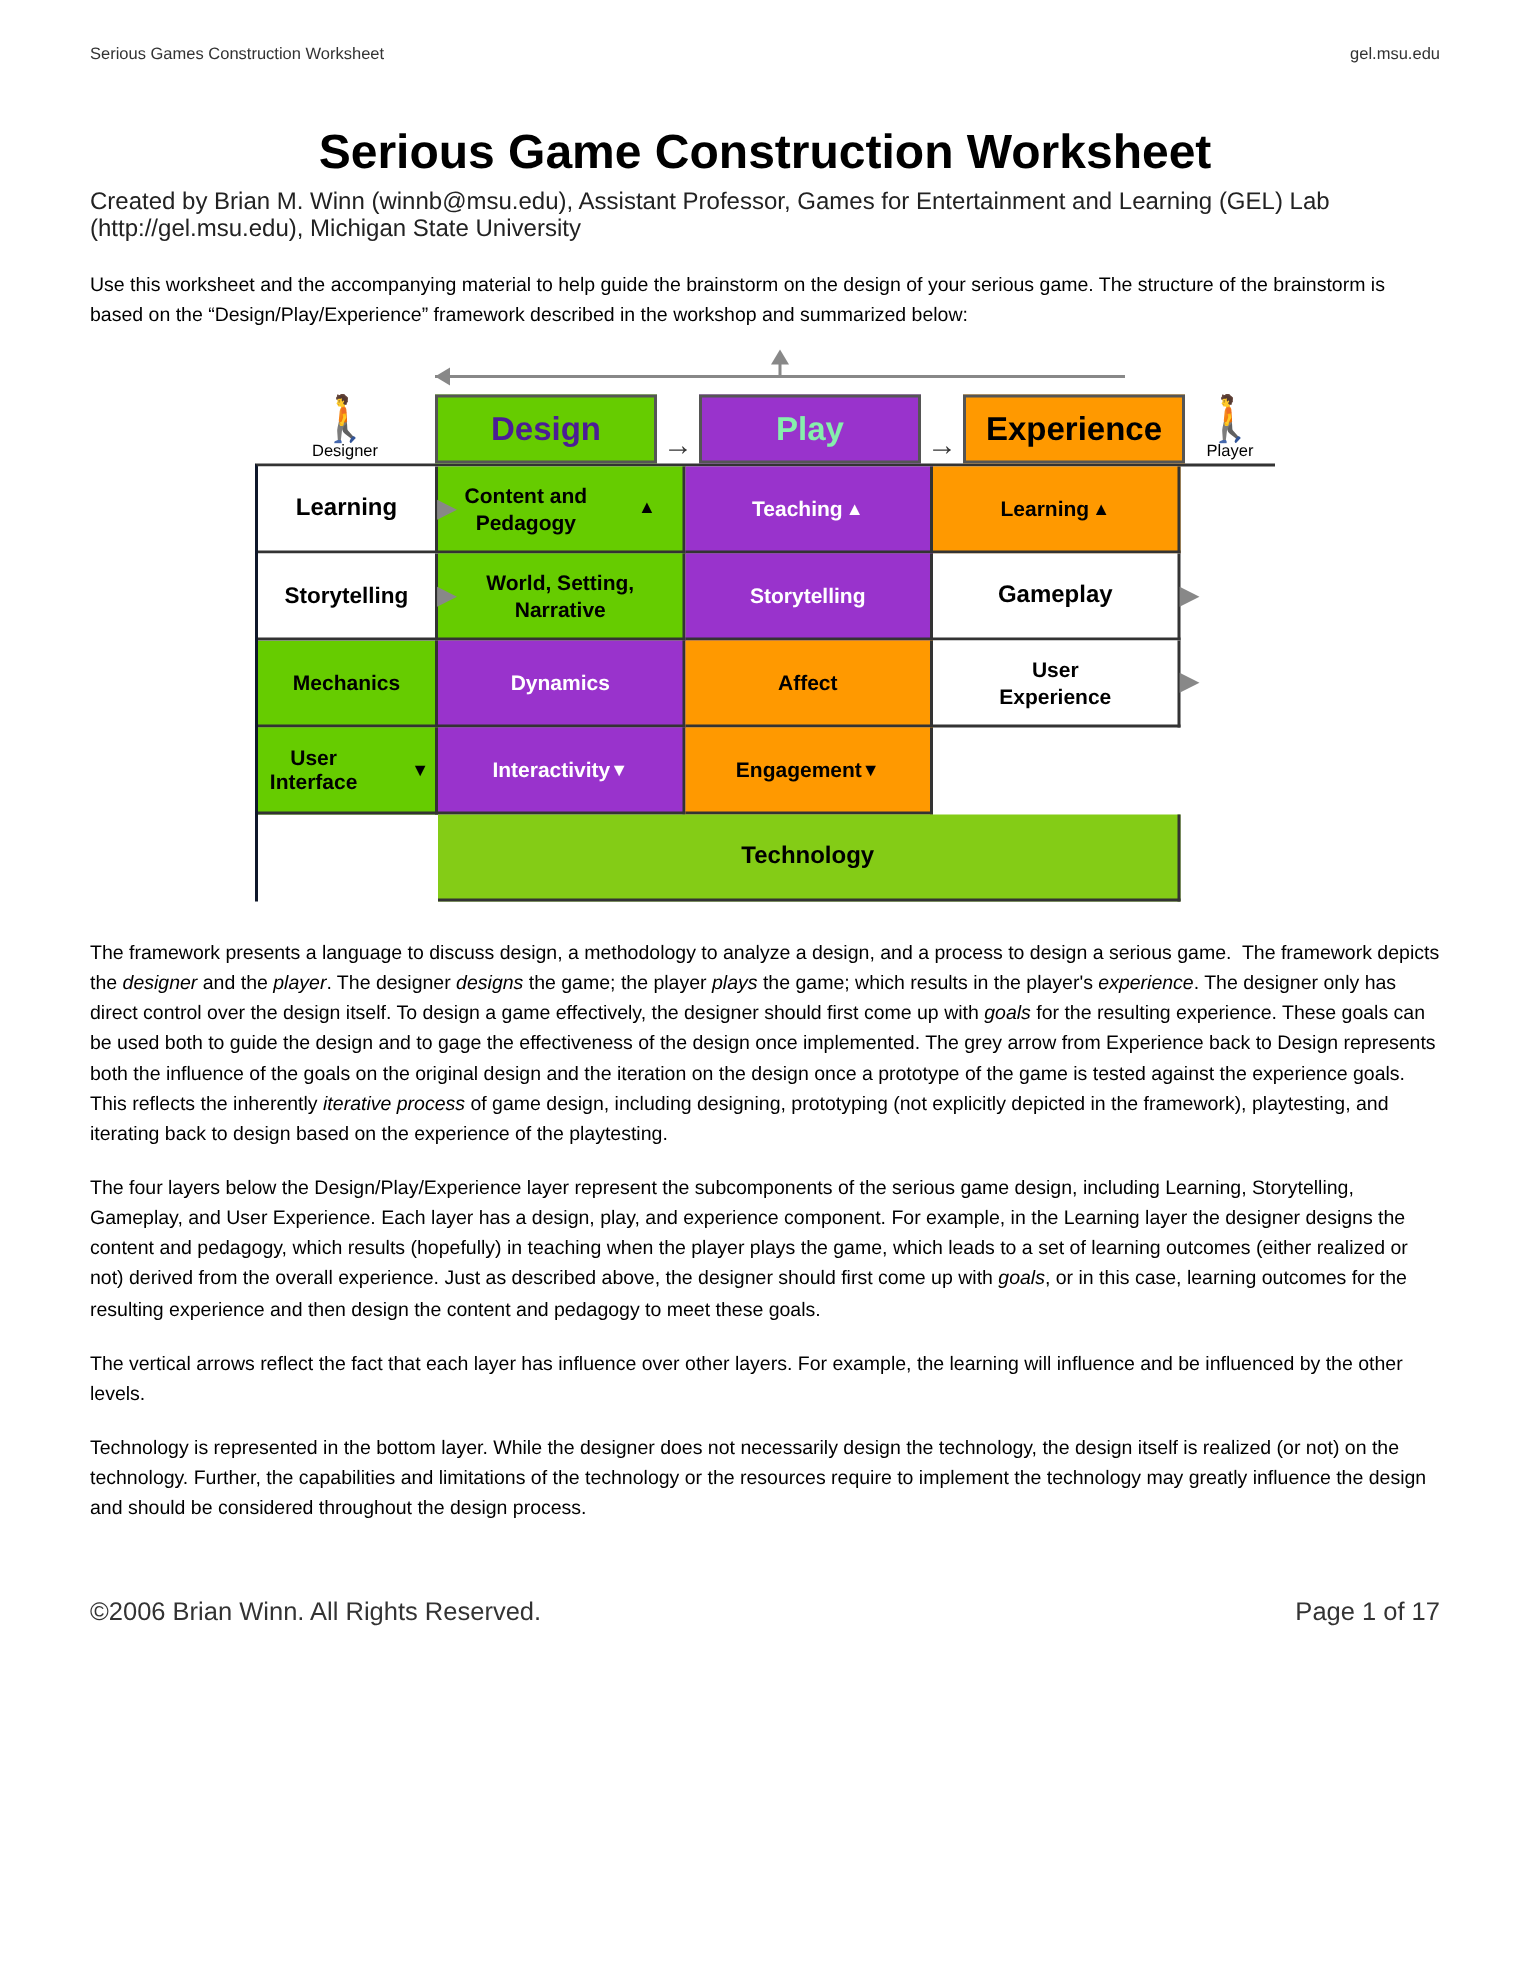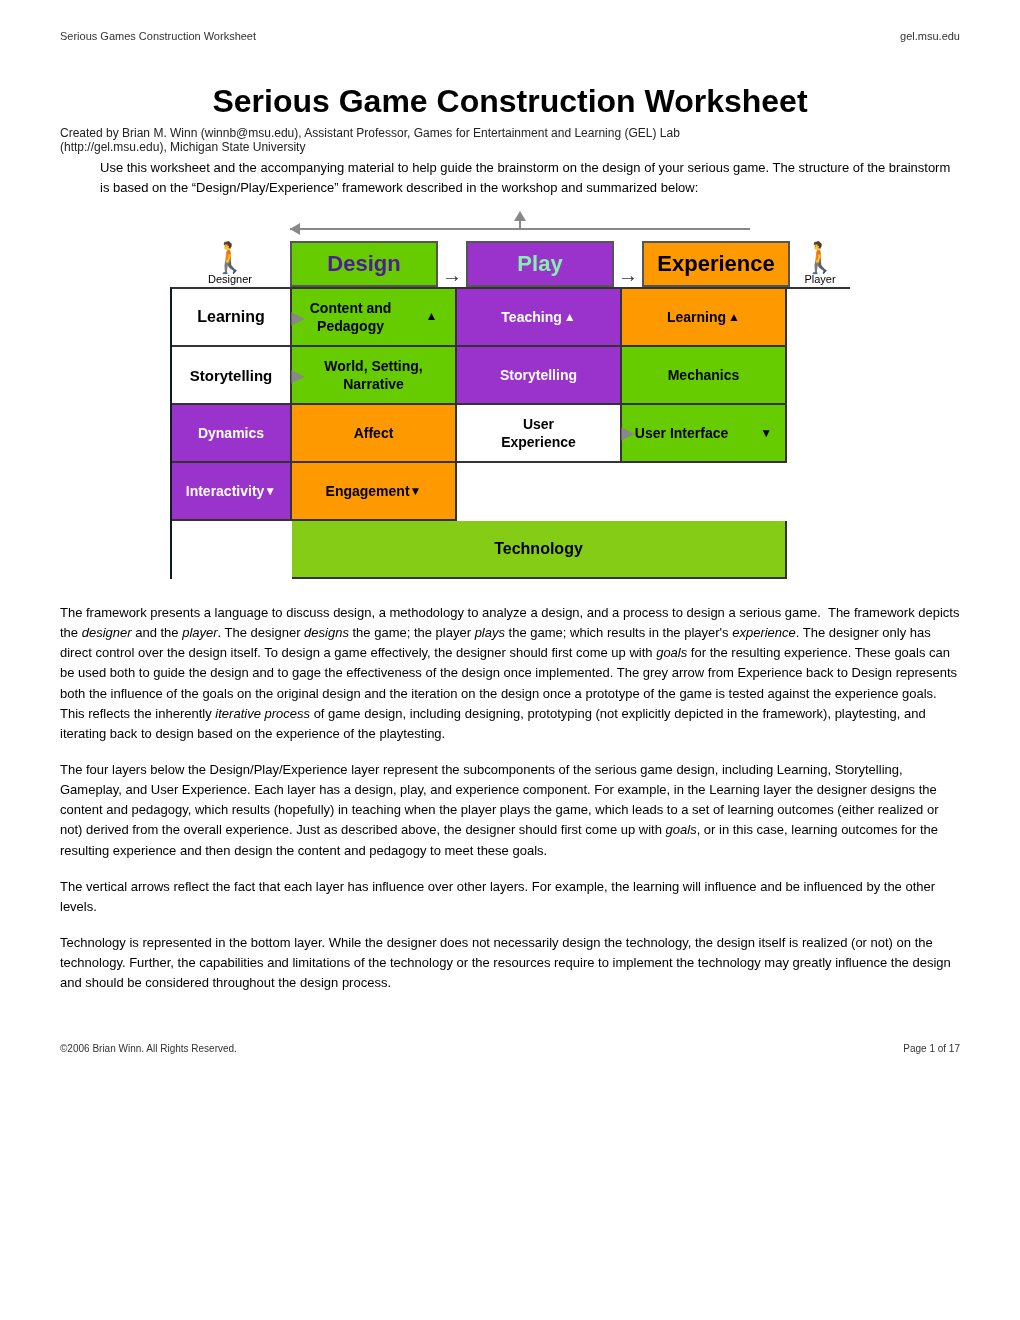--- a/index.html
+++ b/index.html
@@ -15,41 +15,40 @@
     .page-header {
       display: flex;
       justify-content: space-between;
       font-size: 11px;
       color: #333;
       margin-bottom: 41px;
     }
     .page-footer {
       display: flex;
       justify-content: space-between;
-      font-size: 10px;
+      font-size: 17px;
       color: #333;
       margin-top: 40px;
       padding-top: 10px;
     }
     h1 {
       font-size: 32px;
       font-weight: bold;
       margin-bottom: 6px;
       text-align: center;
     }
     .subtitle {
-      font-size: 12px;
-      margin-bottom: 4px;
+      font-size: 16px;
+      margin-bottom: 18px;
       color: #222;
     }
     .intro-text {
       font-size: 13px;
       line-height: 1.5;
       margin-bottom: 22px;
-      margin-left: 40px;
     }
     
     .diagram-container {
       display: flex;
       justify-content: center;
       margin-bottom: 24px;
     }
     .diagram {
       position: relative;
       width: 680px;
@@ -195,20 +194,23 @@
         <span>Storytelling</span>
       </div>
       <div class="cell cell-green" style="white-space:pre-line; line-height:1.3;">
         <span>World, Setting,
 Narrative</span>
       </div>
       <div class="cell cell-purple">
         <span>Storytelling</span>
       </div>
 
+      <div class="cell cell-left" style="font-size:16px;">
+        <span>Gameplay</span>
+      </div>
       <div class="cell cell-green">
         <span>Mechanics</span>
       </div>
       <div class="cell cell-purple">
         <span>Dynamics</span>
       </div>
       <div class="cell cell-orange">
         <span>Affect</span>
       </div>
 

